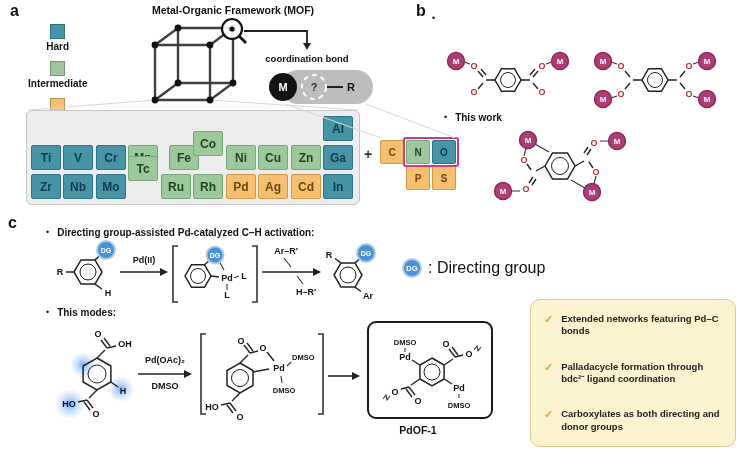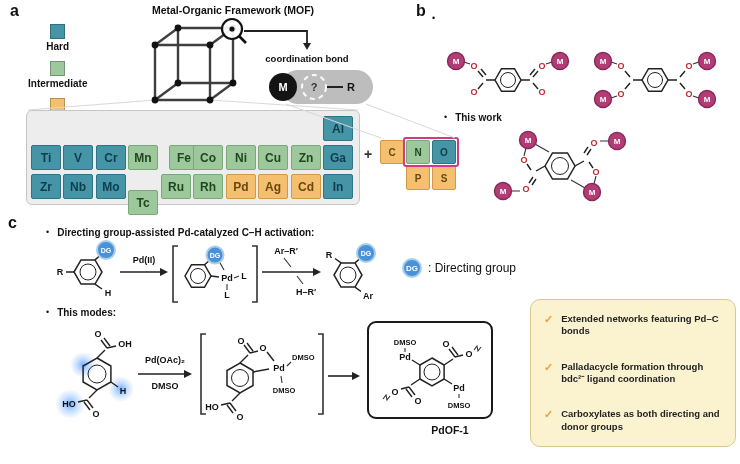--- a/index.html
+++ b/index.html
@@ -18,21 +18,21 @@
   .hard { background:var(--hard); border-color:#2e7486; color:#0e3d4d; }
   .int { background:var(--intermediate); border-color:#79a87a; color:#1f4722; }
   .soft { background:var(--soft); border-color:#cf9a43; color:#6b470f; }
   .hl-box { position:absolute; left:403px; top:137px; width:56px; height:30px; border:2px solid var(--highlight); border-radius:3px; pointer-events:none; }
   .plus { position:absolute; left:364px; top:146px; font-size:14px; font-weight:bold; color:#333; }
   .bullet-row { position:absolute; display:flex; gap:8px; align-items:flex-start; }
   .bullet { font-size:9px; line-height:13px; }
   .b-label { font-weight:bold; font-size:10px; line-height:13px; }
   .dg-legend { position:absolute; left:402px; top:258px; display:flex; align-items:center; gap:6px; }
   .dg-chip { width:20px; height:20px; border-radius:50%; background:var(--dg); border:2px solid #a9cdeb; color:#fff; font-size:8px; font-weight:bold; display:flex; align-items:center; justify-content:center; }
-  .dg-legend-text { font-size:12px; }
+  .dg-legend-text { font-size:16px; }
   .caption { position:absolute; font-weight:bold; font-size:10px; text-align:center; }
   .note-box { position:absolute; left:530px; top:299px; width:206px; height:148px; background:var(--note_bg); border:1.5px solid #d9c98d; border-radius:10px; padding:13px 13px; display:flex; flex-direction:column; justify-content:space-between; }
   .note-item { display:flex; gap:8px; }
   .note-check { color:var(--check); font-weight:bold; font-size:11px; line-height:12px; }
   .note-text { font-weight:bold; font-size:9.5px; line-height:1.3; color:#222; }
   .overlay { position:absolute; left:0; top:0; pointer-events:none; }
   svg text { font-family:"Liberation Sans",sans-serif; }
   .ring { stroke:#222; stroke-width:1.5; fill:none; }
   .arom { stroke:#222; stroke-width:1; fill:none; }
   .bond { stroke:#222; stroke-width:1.4; fill:none; }
@@ -83,29 +83,29 @@
     </div>
   </div>
 
   <div class="ptable">
     <div class="cell hard" style="left:296px;top:5px">Al</div>
     <div class="cell hard" style="left:4px;top:34px">Ti</div>
     <div class="cell hard" style="left:36px;top:34px">V</div>
     <div class="cell hard" style="left:69px;top:34px">Cr</div>
     <div class="cell int" style="left:101px;top:34px">Mn</div>
     <div class="cell int" style="left:142px;top:34px">Fe</div>
-    <div class="cell int" style="left:166px;top:34px">Co</div>
+    <div class="cell int" style="left:166px;top:20px">Co</div>
     <div class="cell int" style="left:199px;top:34px">Ni</div>
     <div class="cell int" style="left:231px;top:34px">Cu</div>
     <div class="cell int" style="left:264px;top:34px">Zn</div>
     <div class="cell hard" style="left:296px;top:34px">Ga</div>
     <div class="cell hard" style="left:4px;top:63px">Zr</div>
     <div class="cell hard" style="left:36px;top:63px">Nb</div>
     <div class="cell hard" style="left:69px;top:63px">Mo</div>
-    <div class="cell int" style="left:101px;top:79px">Tc</div>
+    <div class="cell int" style="left:101px;top:45px">Tc</div>
     <div class="cell int" style="left:134px;top:63px">Ru</div>
     <div class="cell int" style="left:166px;top:63px">Rh</div>
     <div class="cell soft" style="left:199px;top:63px">Pd</div>
     <div class="cell soft" style="left:231px;top:63px">Ag</div>
     <div class="cell soft" style="left:264px;top:63px">Cd</div>
     <div class="cell hard" style="left:296px;top:63px">In</div>
   </div>
 
   <div class="plus">+</div>
 
@@ -131,21 +131,21 @@
   <div class="bullet-row" style="left:46px;top:306px;width:200px">
     <span class="bullet">•</span>
     <span class="b-label">This modes:</span>
   </div>
 
   <div class="dg-legend">
     <span class="dg-chip">DG</span>
     <span class="dg-legend-text">: Directing group</span>
   </div>
 
-  <div class="caption" style="left:388px;top:424px;width:124px;font-size:10.5px">PdOF-1</div>
+  <div class="caption" style="left:356px;top:424px;width:124px;font-size:10.5px">PdOF-1</div>
 
   <div class="note-box">
     <div class="note-item">
       <span class="note-check">✓</span>
       <span class="note-text">Extended networks featuring Pd–C bonds</span>
     </div>
     <div class="note-item">
       <span class="note-check">✓</span>
       <span class="note-text">Palladacycle formation through bdc²⁻ ligand coordination</span>
     </div>

